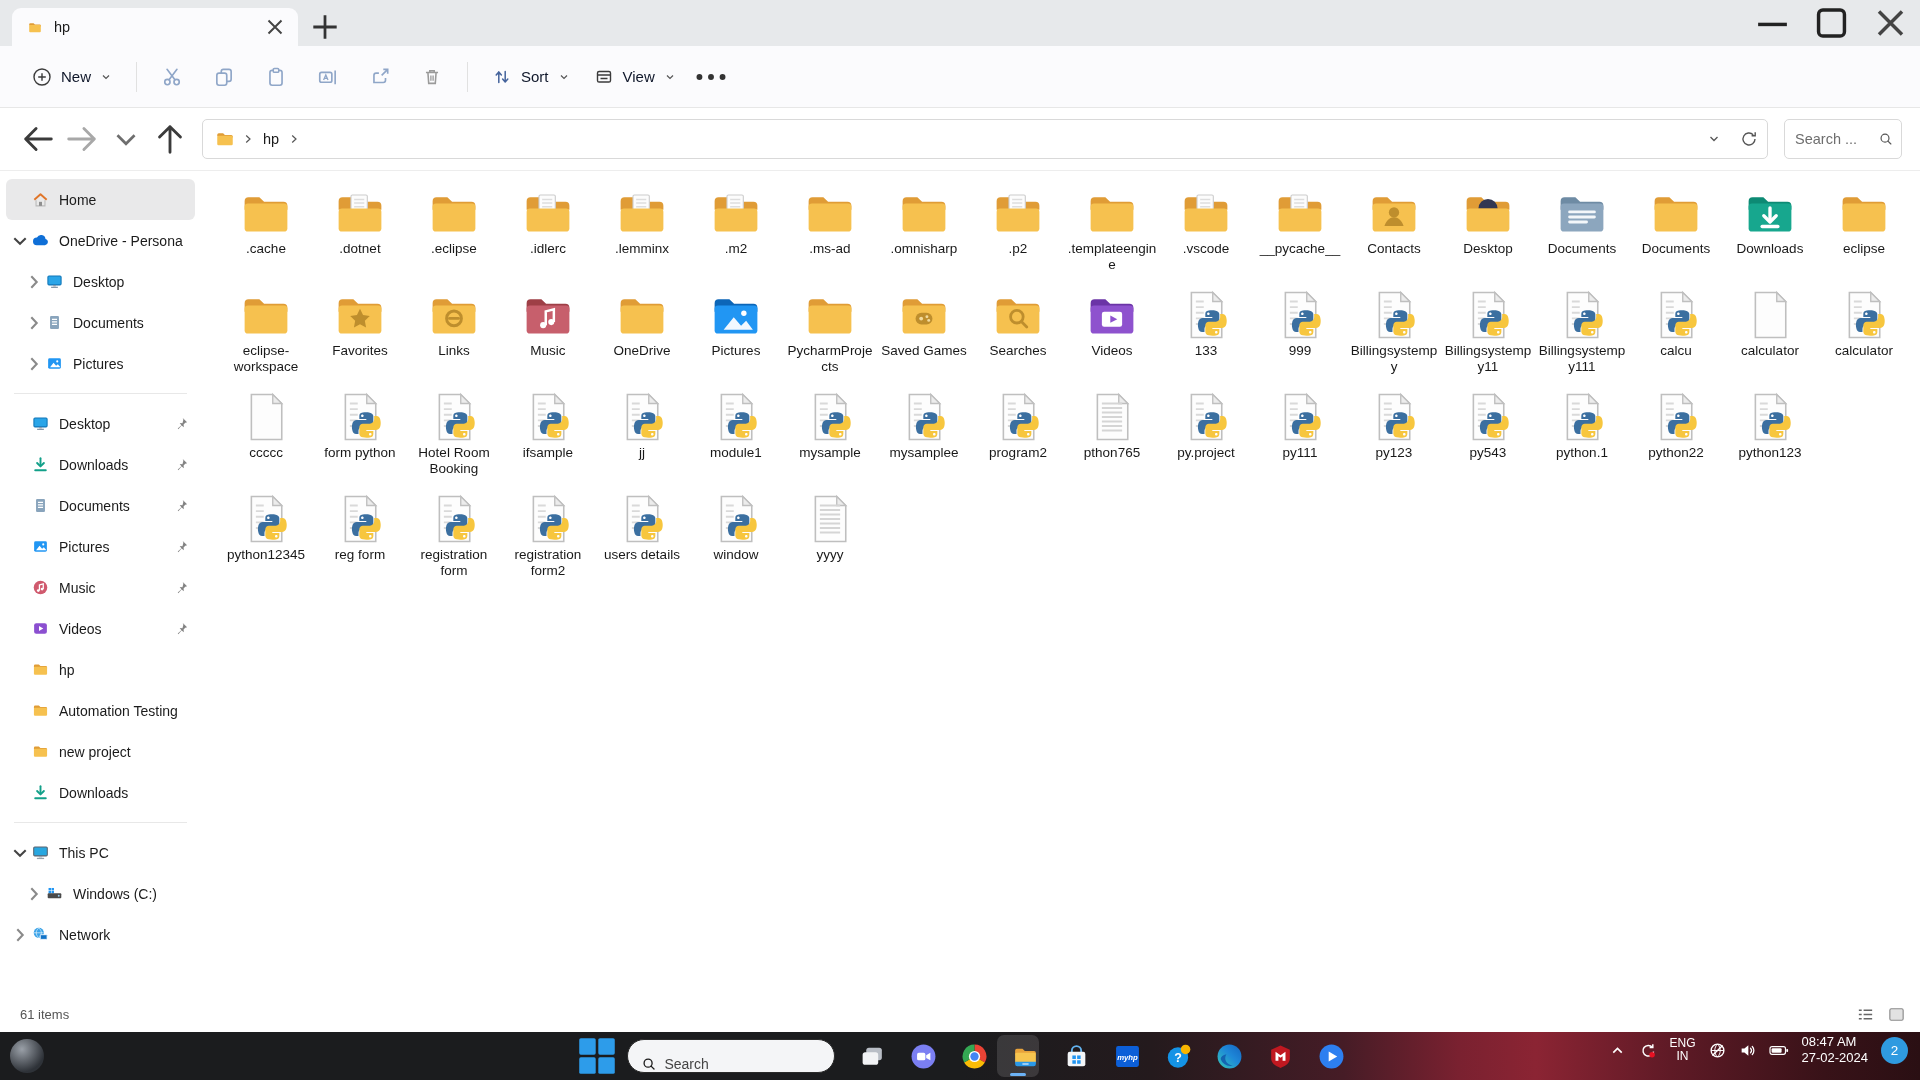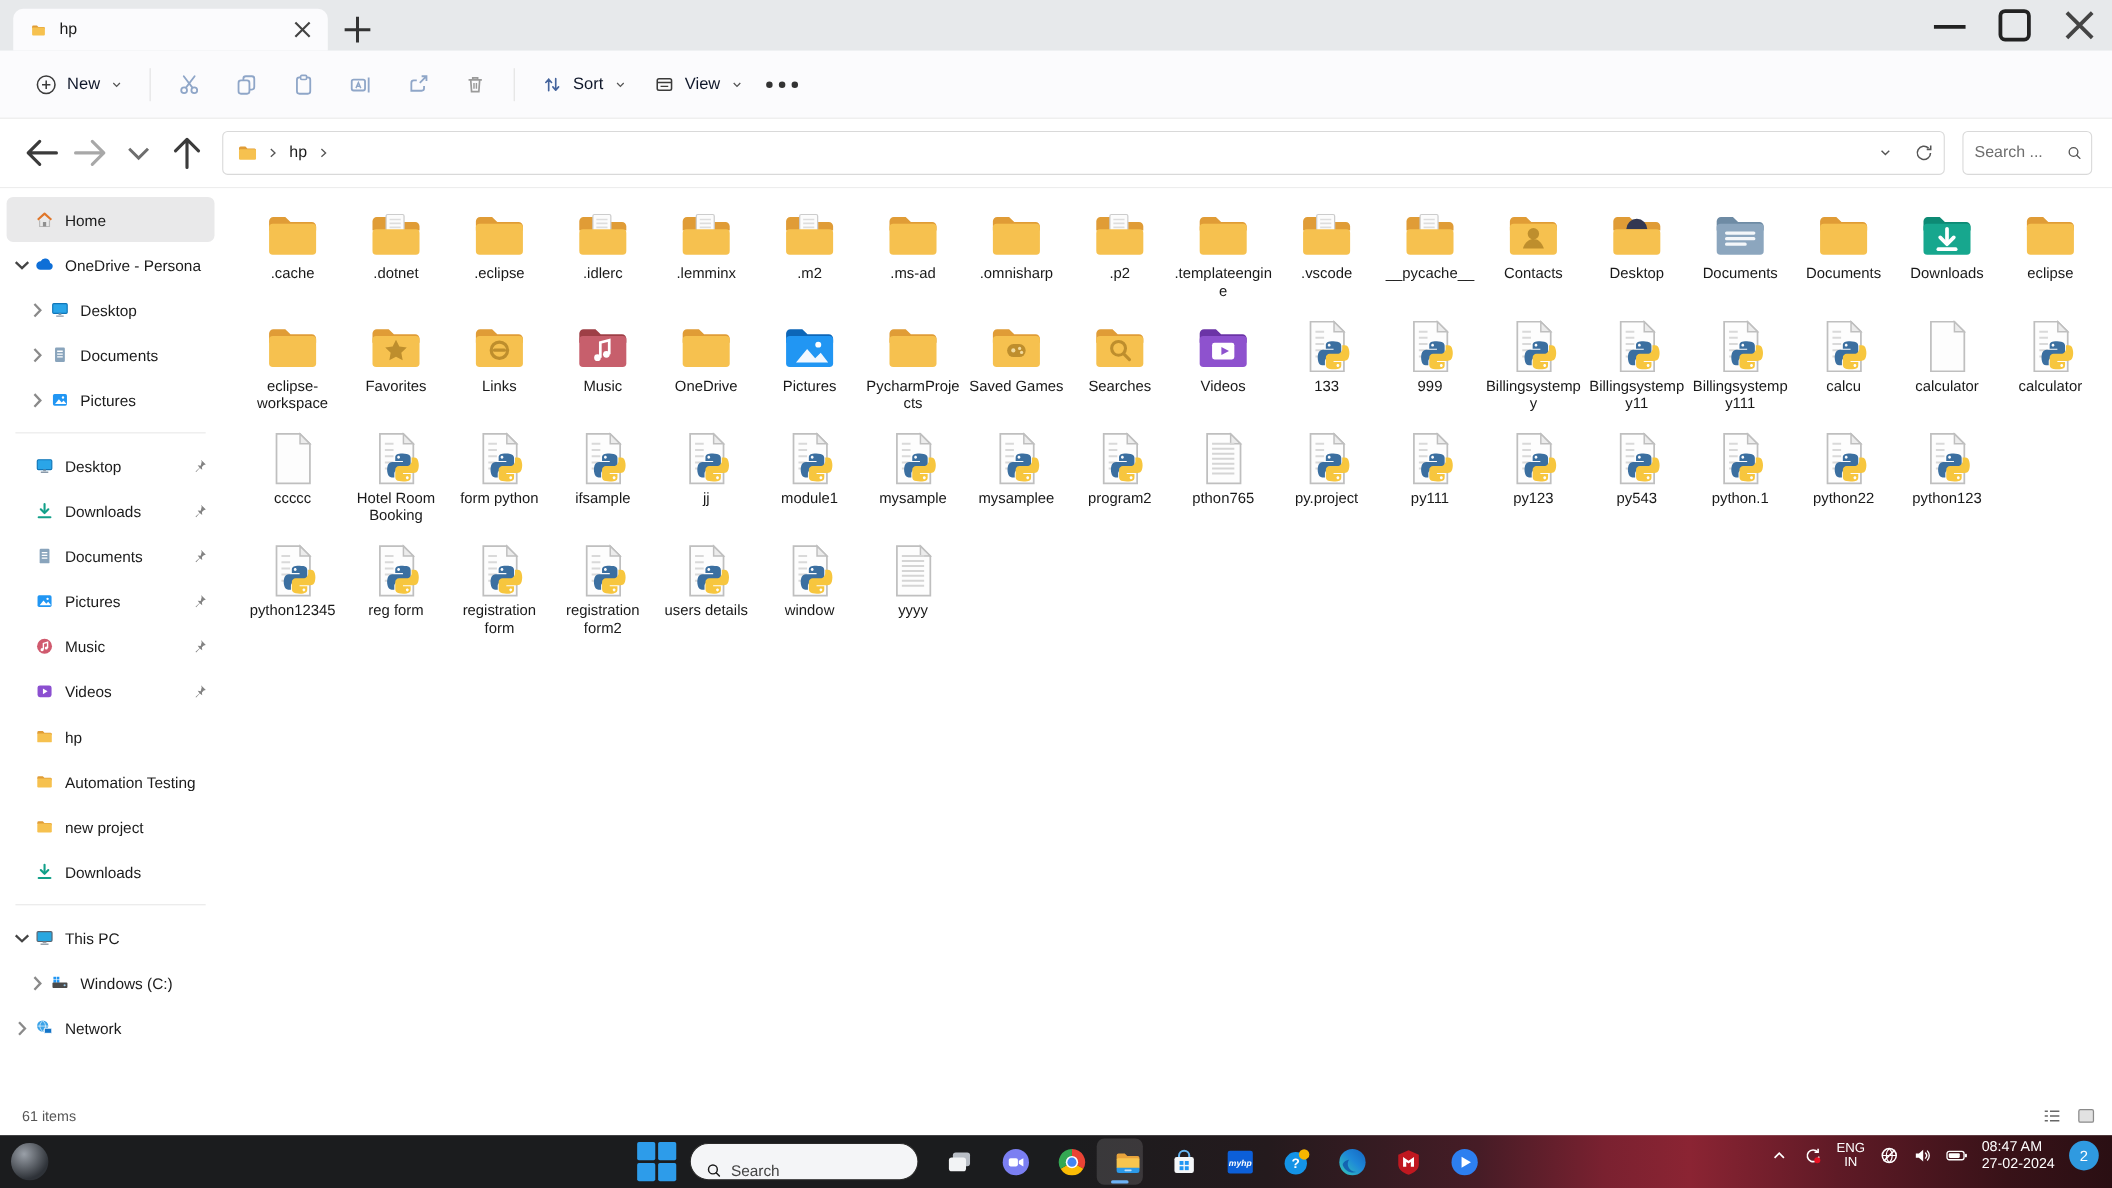--- a/index.html
+++ b/index.html
@@ -909,35 +909,35 @@
                 <svg viewBox="0 0 48 48">
                   <path d="M11 4h19l8 8v32H11z" fill="#FDFDFD" stroke="#BFBFBF" stroke-width="1.4"></path>
                   <path d="M30 4l8 8h-8z" fill="#ECECEC" stroke="#BFBFBF" stroke-width="1.2"></path>
                   <path d="M15 12h7M15 17h7M15 22h7M15 27h7M15 32h7" stroke="#D9D9D9" stroke-width="1.6"></path>
                   <g transform="translate(16.5,18) scale(0.82)">
                     <path d="M15.8 2.2c-1.3 0-2.5.1-3.6.3-3.2.6-3.8 1.8-3.8 4v3H16v1H5.6c-2.2 0-4.1 1.3-4.7 3.8-.7 2.9-.7 4.7 0 7.7.5 2.2 1.8 3.8 4 3.8h2.6v-3.6c0-2.5 2.2-4.7 4.7-4.7h7.6c2.1 0 3.8-1.7 3.8-3.8V6.5c0-2-1.7-3.6-3.8-3.9-1.3-.2-2.7-.4-4-.4zm-4.1 2.3c.8 0 1.4.7 1.4 1.5s-.6 1.4-1.4 1.4-1.4-.6-1.4-1.4.6-1.5 1.4-1.5z" fill="#3B6FA0"></path>
                     <path d="M16.2 29.8c1.3 0 2.5-.1 3.6-.3 3.2-.6 3.8-1.8 3.8-4v-3H16v-1h10.4c2.2 0 4.1-1.3 4.7-3.8.7-2.9.7-4.7 0-7.7-.5-2.2-1.8-3.8-4-3.8h-2.6v3.6c0 2.5-2.2 4.7-4.7 4.7h-7.6c-2.1 0-3.8 1.7-3.8 3.8v7.2c0 2 1.7 3.6 3.8 3.9 1.3.2 2.7.4 4 .4zm4.1-2.3c-.8 0-1.4-.7-1.4-1.5s.6-1.4 1.4-1.4 1.4.6 1.4 1.4-.6 1.5-1.4 1.5z" fill="#F7C63E"></path>
                   </g>
                 </svg>
               </span>
+              <div class="file-label">form python</div>
+            </div>
+            <div class="file-cell">
+              <span class="file-icon">
+                <svg viewBox="0 0 48 48">
+                  <path d="M11 4h19l8 8v32H11z" fill="#FDFDFD" stroke="#BFBFBF" stroke-width="1.4"></path>
+                  <path d="M30 4l8 8h-8z" fill="#ECECEC" stroke="#BFBFBF" stroke-width="1.2"></path>
+                  <path d="M15 12h7M15 17h7M15 22h7M15 27h7M15 32h7" stroke="#D9D9D9" stroke-width="1.6"></path>
+                  <g transform="translate(16.5,18) scale(0.82)">
+                    <path d="M15.8 2.2c-1.3 0-2.5.1-3.6.3-3.2.6-3.8 1.8-3.8 4v3H16v1H5.6c-2.2 0-4.1 1.3-4.7 3.8-.7 2.9-.7 4.7 0 7.7.5 2.2 1.8 3.8 4 3.8h2.6v-3.6c0-2.5 2.2-4.7 4.7-4.7h7.6c2.1 0 3.8-1.7 3.8-3.8V6.5c0-2-1.7-3.6-3.8-3.9-1.3-.2-2.7-.4-4-.4zm-4.1 2.3c.8 0 1.4.7 1.4 1.5s-.6 1.4-1.4 1.4-1.4-.6-1.4-1.4.6-1.5 1.4-1.5z" fill="#3B6FA0"></path>
+                    <path d="M16.2 29.8c1.3 0 2.5-.1 3.6-.3 3.2-.6 3.8-1.8 3.8-4v-3H16v-1h10.4c2.2 0 4.1-1.3 4.7-3.8.7-2.9.7-4.7 0-7.7-.5-2.2-1.8-3.8-4-3.8h-2.6v3.6c0 2.5-2.2 4.7-4.7 4.7h-7.6c-2.1 0-3.8 1.7-3.8 3.8v7.2c0 2 1.7 3.6 3.8 3.9 1.3.2 2.7.4 4 .4zm4.1-2.3c-.8 0-1.4-.7-1.4-1.5s.6-1.4 1.4-1.4 1.4.6 1.4 1.4-.6 1.5-1.4 1.5z" fill="#F7C63E"></path>
+                  </g>
+                </svg>
+              </span>
               <div class="file-label">Hotel Room Booking</div>
-            </div>
-            <div class="file-cell">
-              <span class="file-icon">
-                <svg viewBox="0 0 48 48">
-                  <path d="M11 4h19l8 8v32H11z" fill="#FDFDFD" stroke="#BFBFBF" stroke-width="1.4"></path>
-                  <path d="M30 4l8 8h-8z" fill="#ECECEC" stroke="#BFBFBF" stroke-width="1.2"></path>
-                  <path d="M15 12h7M15 17h7M15 22h7M15 27h7M15 32h7" stroke="#D9D9D9" stroke-width="1.6"></path>
-                  <g transform="translate(16.5,18) scale(0.82)">
-                    <path d="M15.8 2.2c-1.3 0-2.5.1-3.6.3-3.2.6-3.8 1.8-3.8 4v3H16v1H5.6c-2.2 0-4.1 1.3-4.7 3.8-.7 2.9-.7 4.7 0 7.7.5 2.2 1.8 3.8 4 3.8h2.6v-3.6c0-2.5 2.2-4.7 4.7-4.7h7.6c2.1 0 3.8-1.7 3.8-3.8V6.5c0-2-1.7-3.6-3.8-3.9-1.3-.2-2.7-.4-4-.4zm-4.1 2.3c.8 0 1.4.7 1.4 1.5s-.6 1.4-1.4 1.4-1.4-.6-1.4-1.4.6-1.5 1.4-1.5z" fill="#3B6FA0"></path>
-                    <path d="M16.2 29.8c1.3 0 2.5-.1 3.6-.3 3.2-.6 3.8-1.8 3.8-4v-3H16v-1h10.4c2.2 0 4.1-1.3 4.7-3.8.7-2.9.7-4.7 0-7.7-.5-2.2-1.8-3.8-4-3.8h-2.6v3.6c0 2.5-2.2 4.7-4.7 4.7h-7.6c-2.1 0-3.8 1.7-3.8 3.8v7.2c0 2 1.7 3.6 3.8 3.9 1.3.2 2.7.4 4 .4zm4.1-2.3c-.8 0-1.4-.7-1.4-1.5s.6-1.4 1.4-1.4 1.4.6 1.4 1.4-.6 1.5-1.4 1.5z" fill="#F7C63E"></path>
-                  </g>
-                </svg>
-              </span>
-              <div class="file-label">form python</div>
             </div>
             <div class="file-cell">
               <span class="file-icon">
                 <svg viewBox="0 0 48 48">
                   <path d="M11 4h19l8 8v32H11z" fill="#FDFDFD" stroke="#BFBFBF" stroke-width="1.4"></path>
                   <path d="M30 4l8 8h-8z" fill="#ECECEC" stroke="#BFBFBF" stroke-width="1.2"></path>
                   <path d="M15 12h7M15 17h7M15 22h7M15 27h7M15 32h7" stroke="#D9D9D9" stroke-width="1.6"></path>
                   <g transform="translate(16.5,18) scale(0.82)">
                     <path d="M15.8 2.2c-1.3 0-2.5.1-3.6.3-3.2.6-3.8 1.8-3.8 4v3H16v1H5.6c-2.2 0-4.1 1.3-4.7 3.8-.7 2.9-.7 4.7 0 7.7.5 2.2 1.8 3.8 4 3.8h2.6v-3.6c0-2.5 2.2-4.7 4.7-4.7h7.6c2.1 0 3.8-1.7 3.8-3.8V6.5c0-2-1.7-3.6-3.8-3.9-1.3-.2-2.7-.4-4-.4zm-4.1 2.3c.8 0 1.4.7 1.4 1.5s-.6 1.4-1.4 1.4-1.4-.6-1.4-1.4.6-1.5 1.4-1.5z" fill="#3B6FA0"></path>
                     <path d="M16.2 29.8c1.3 0 2.5-.1 3.6-.3 3.2-.6 3.8-1.8 3.8-4v-3H16v-1h10.4c2.2 0 4.1-1.3 4.7-3.8.7-2.9.7-4.7 0-7.7-.5-2.2-1.8-3.8-4-3.8h-2.6v3.6c0 2.5-2.2 4.7-4.7 4.7h-7.6c-2.1 0-3.8 1.7-3.8 3.8v7.2c0 2 1.7 3.6 3.8 3.9 1.3.2 2.7.4 4 .4zm4.1-2.3c-.8 0-1.4-.7-1.4-1.5s.6-1.4 1.4-1.4 1.4.6 1.4 1.4-.6 1.5-1.4 1.5z" fill="#F7C63E"></path>

